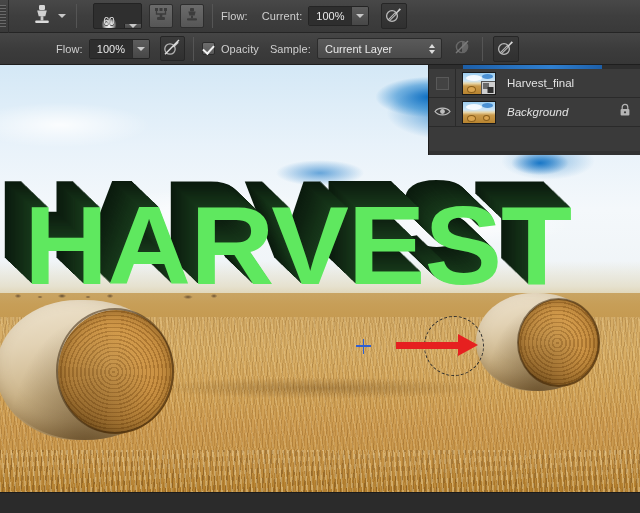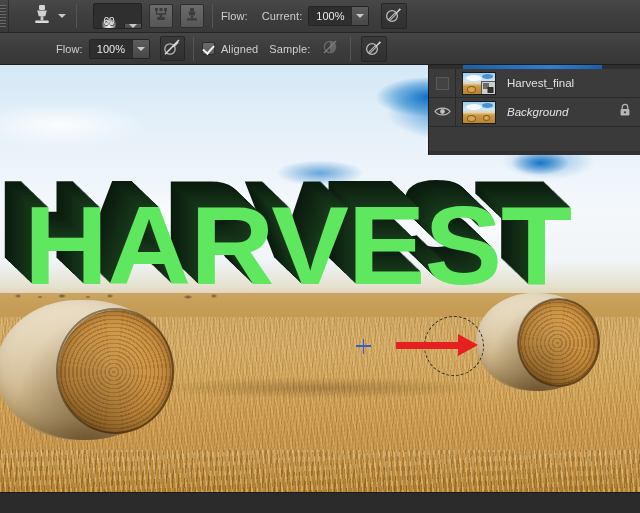--- a/index.html
+++ b/index.html
@@ -523,23 +523,30 @@
           <circle cx="7" cy="11" r="5.2" fill="none" stroke="#b4b4b4" stroke-width="1.3"></circle>
           <path d="M10 8.6 L14.4 3.4 L15.8 4.8 L10.9 9.4 Z" fill="#c9c9c9"></path>
           <line x1="2" y1="16.2" x2="16" y2="2" stroke="#e0e0e0" stroke-width="1.4"></line>
         </svg>
       </span>
     </div>
 
     <div class="sep"></div>
 
     <div class="chk on"></div>
-    <span class="lbl">Aligned</span>
+    <span class="lbl">Opacity</span>
 
     <span class="lbl" style="margin-left:11px;">Sample:</span>
+    <div class="select" style="width:125px;">
+      <span>Current Layer</span>
+      <span class="spin">
+          <i class="up"></i>
+          <i class="down"></i>
+        </span>
+    </div>
 
     <div class="icon-btn dis" style="margin-left:8px;">
       <span>
         <svg width="18" height="18" viewBox="0 0 18 18">
           <circle cx="9" cy="9" r="5.6" fill="none" stroke="#9a9a9a" stroke-width="1.4"></circle>
           <path d="M9 3.4 A5.6 5.6 0 0 1 9 14.6 Z" fill="#9a9a9a"></path>
           <line x1="3" y1="15" x2="15" y2="3" stroke="#c4c4c4" stroke-width="1.4"></line>
         </svg>
       </span>
     </div>

